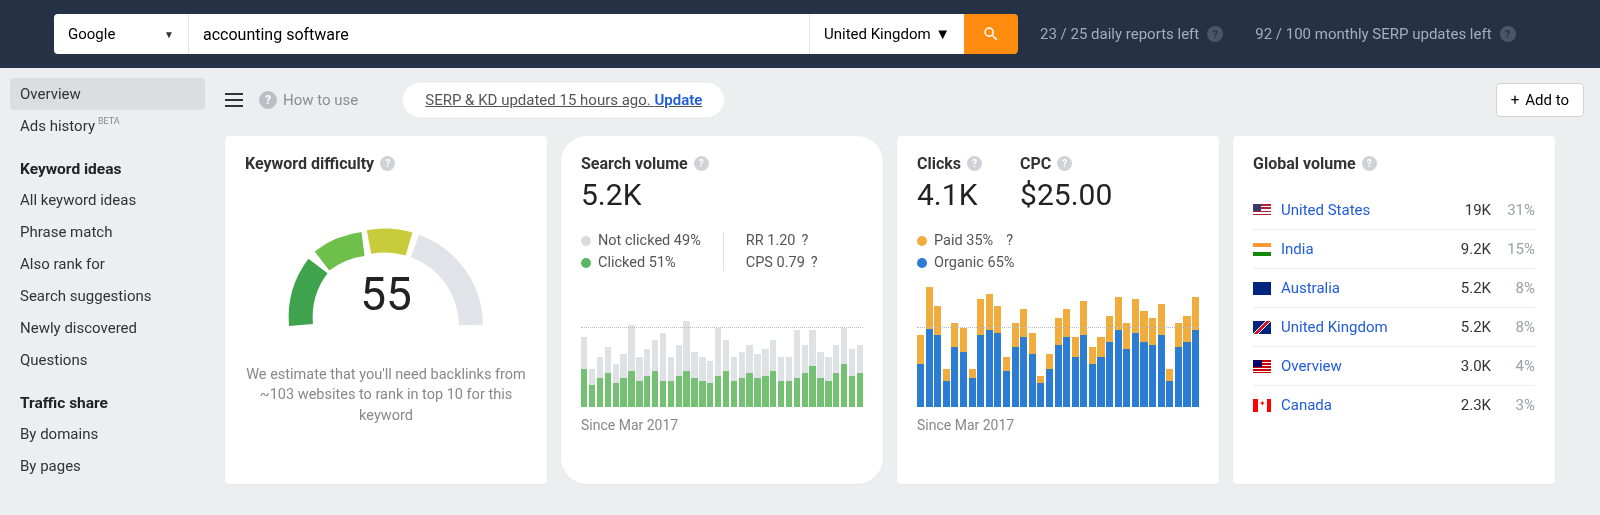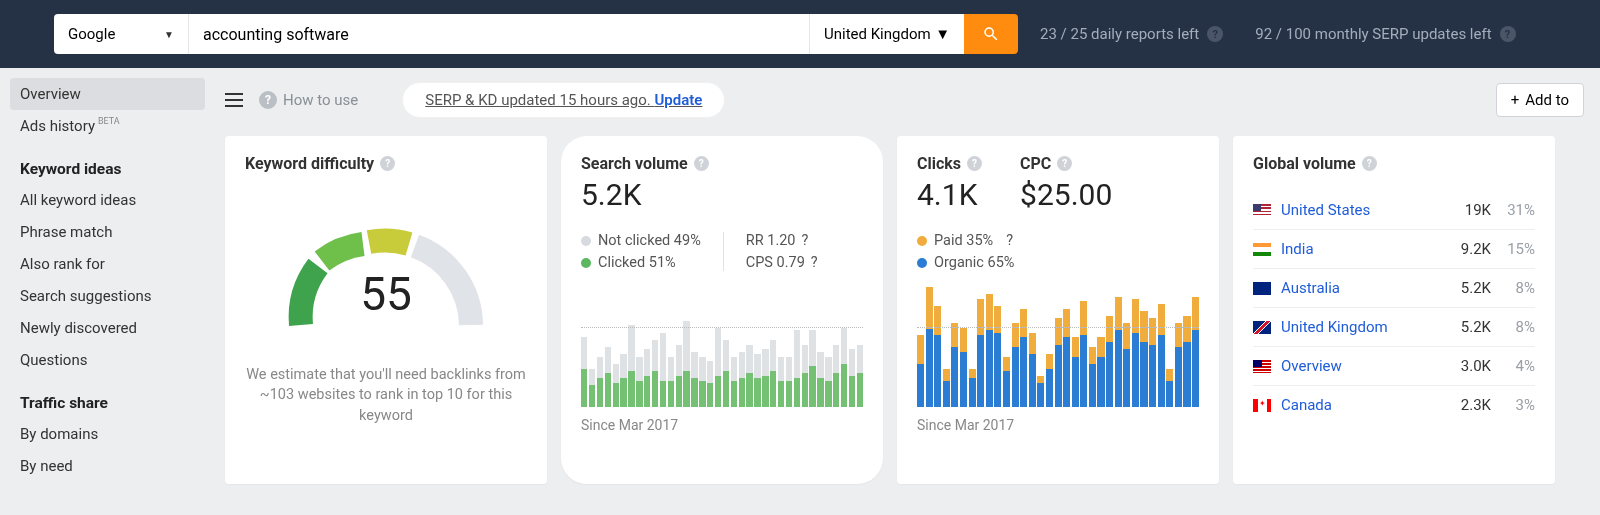--- a/index.html
+++ b/index.html
@@ -140,21 +140,21 @@
         <div class="side-item">All keyword ideas</div>
         <div class="side-item">Phrase match</div>
         <div class="side-item">Also rank for</div>
         <div class="side-item">Search suggestions</div>
         <div class="side-item">Newly discovered</div>
         <div class="side-item">Questions</div>
       </div>
     <div class="side-head">Traffic share</div>
     <div id="side-s2">
         <div class="side-item">By domains</div>
-        <div class="side-item">By need</div>
+        <div class="side-item">By pages</div>
       </div>
   </div>
 
   <div class="content">
     <div class="content-header">
       <div class="burger">
           <div></div>
           <div></div>
           <div></div>
         </div>

